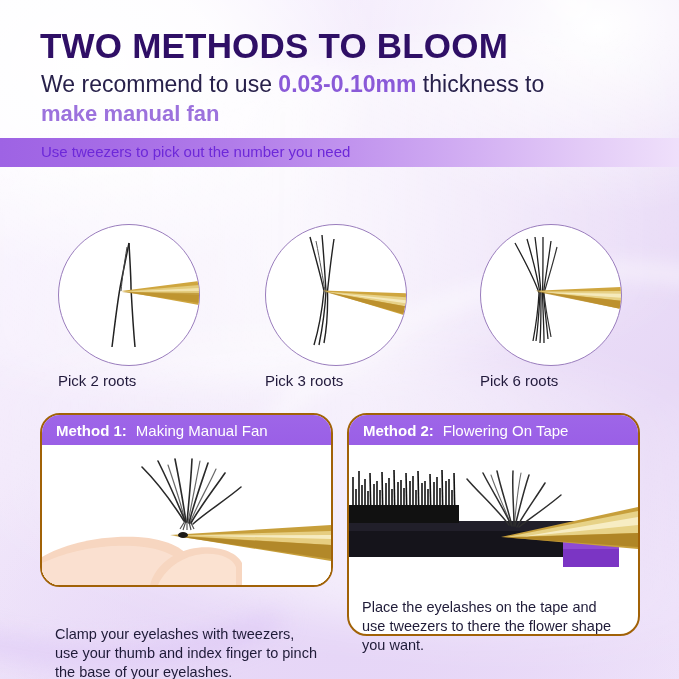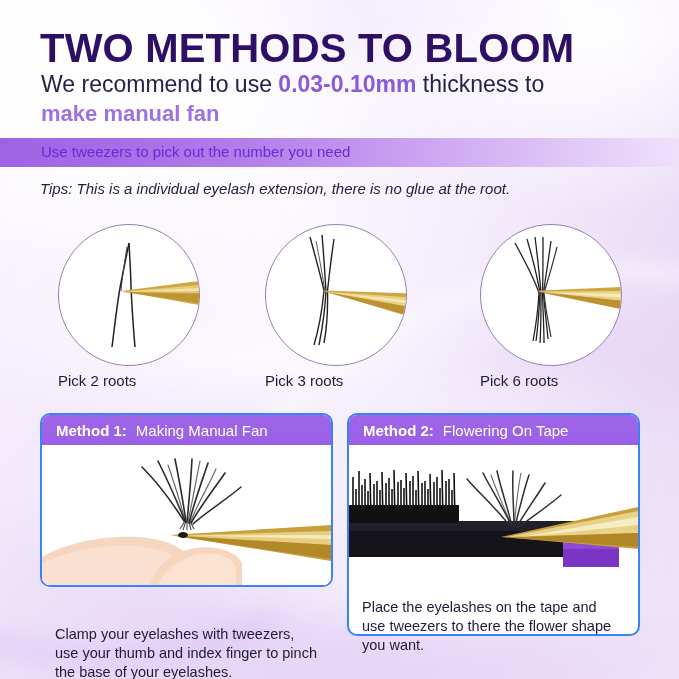--- a/index.html
+++ b/index.html
@@ -83,21 +83,21 @@
   #page {
     position: absolute;
     inset: 0;
   }
 
   
   #title {
     position: absolute;
     left: 40px;
     top: 26px;
-    font-size: 40px;
+    font-size: 35px;
     font-weight: bold;
     letter-spacing: 0.2px;
     color: #2f0f66;
     white-space: nowrap;
   }
   #subtitle1 {
     position: absolute;
     left: 41px;
     top: 71px;
     font-size: 23px;
@@ -170,22 +170,22 @@
     white-space: nowrap;
   }
   #circle1 { left: 58px;  top: 224px; }
   #circle2 { left: 265px; top: 224px; }
   #circle3 { left: 480px; top: 224px; }
 
   
   .card {
     position: absolute;
     width: 293px;
-    border: 2px solid #3b82f6;
-    border-radius: 10px;
+    border: 2px solid #a16207;
+    border-radius: 20px;
     background: #ffffff;
     overflow: hidden;
     box-sizing: border-box;
   }
   #card1 { left: 40px;  top: 413px; height: 174px; }
   #card2 { left: 347px; top: 413px; height: 223px; }
   .card-head {
     height: 30px;
     background: linear-gradient(180deg, #9e66e8 0%, #9a5fe6 100%);
     color: #ffffff;
@@ -229,21 +229,20 @@
 
   <div id="title">TWO METHODS TO BLOOM</div>
 
   <div id="subtitle1"><span>We recommend to use </span><span class="hl">0.03-0.10mm</span><span> thickness to</span></div>
 
   <div id="subtitle2">make manual fan</div>
 
   <div id="banner"></div>
   <div id="banner-text">Use tweezers to pick out the number you need</div>
 
-  <div id="tips">Tips: This is a individual eyelash extension, there is no glue at the root.</div>
 
   <div class="circle-wrap" id="circle1">
     <div class="circle">
       <svg width="140" height="140" viewBox="0 0 140 140">
 
         <path d="M70 18 C66 38 63 52 61 63 C58 80 56 98 53 122" stroke="#222" stroke-width="1.5" fill="none"></path>
         <path d="M70 18 C71 38 72 52 72 63 C73 82 74 100 76 122" stroke="#222" stroke-width="1.5" fill="none"></path>
         <path d="M68 22 C65 40 63 55 62 66" stroke="#444" stroke-width="1" fill="none"></path>
 
         <path d="M140 56 L62 66 L140 80 Z" fill="#cfa63f"></path>

